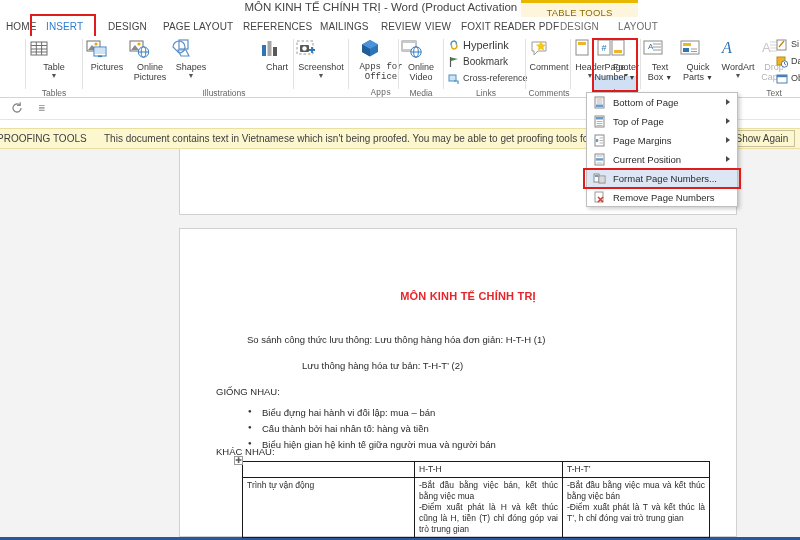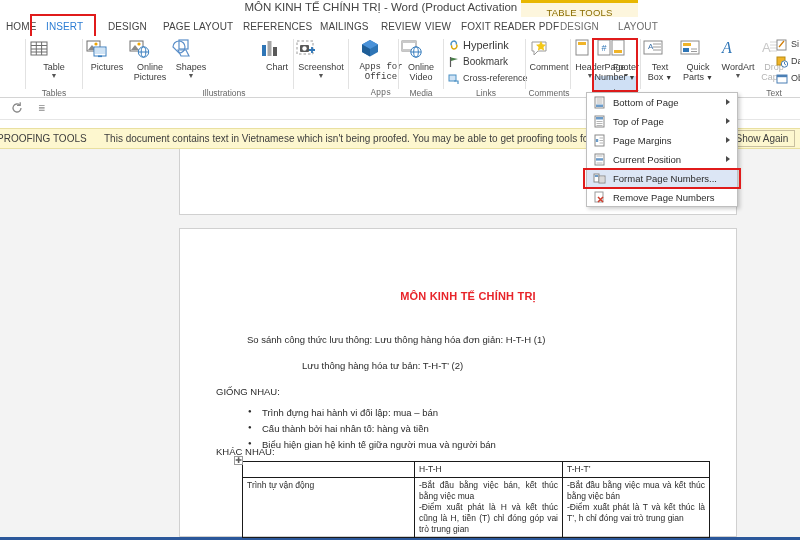--- a/index.html
+++ b/index.html
@@ -569,21 +569,21 @@
   <div id="page-prev"></div>
   <div id="page-main"></div>
 
   <div class="doc-title" style="left:179px; top:141px;">MÔN KINH TẾ CHÍNH TRỊ</div>
 
   <div class="doc-p" style="left:247px; top:185px;">So sánh công thức lưu thông: Lưu thông hàng hóa đơn giản: H-T-H (1)</div>
   <div class="doc-p" style="left:302px; top:211px;">Lưu thông hàng hóa tư bản: T-H-T’  (2)</div>
 
   <div class="doc-p" style="left:216px; top:237px;">GIỐNG NHAU:</div>
 
-  <div class="bullet-row" style="left:262px; top:258px;">Trình đựng hai hành vi đối lập: mua – bán</div>
+  <div class="bullet-row" style="left:262px; top:258px;">Biểu đựng hai hành vi đối lập: mua – bán</div>
   <div class="bullet-row" style="left:262px; top:274px;">Cấu thành bởi hai nhân tố: hàng và tiền</div>
   <div class="bullet-row" style="left:262px; top:290px;">Biểu hiện gian hệ kinh tế giữa người mua và người bán</div>
 
   <div class="doc-p" style="left:216px; top:444px; top:297px;">KHÁC NHAU:</div>
 </div>
 
 <div id="tbl-handle">✚</div>
 
 <table id="doctable">
   <tbody>

